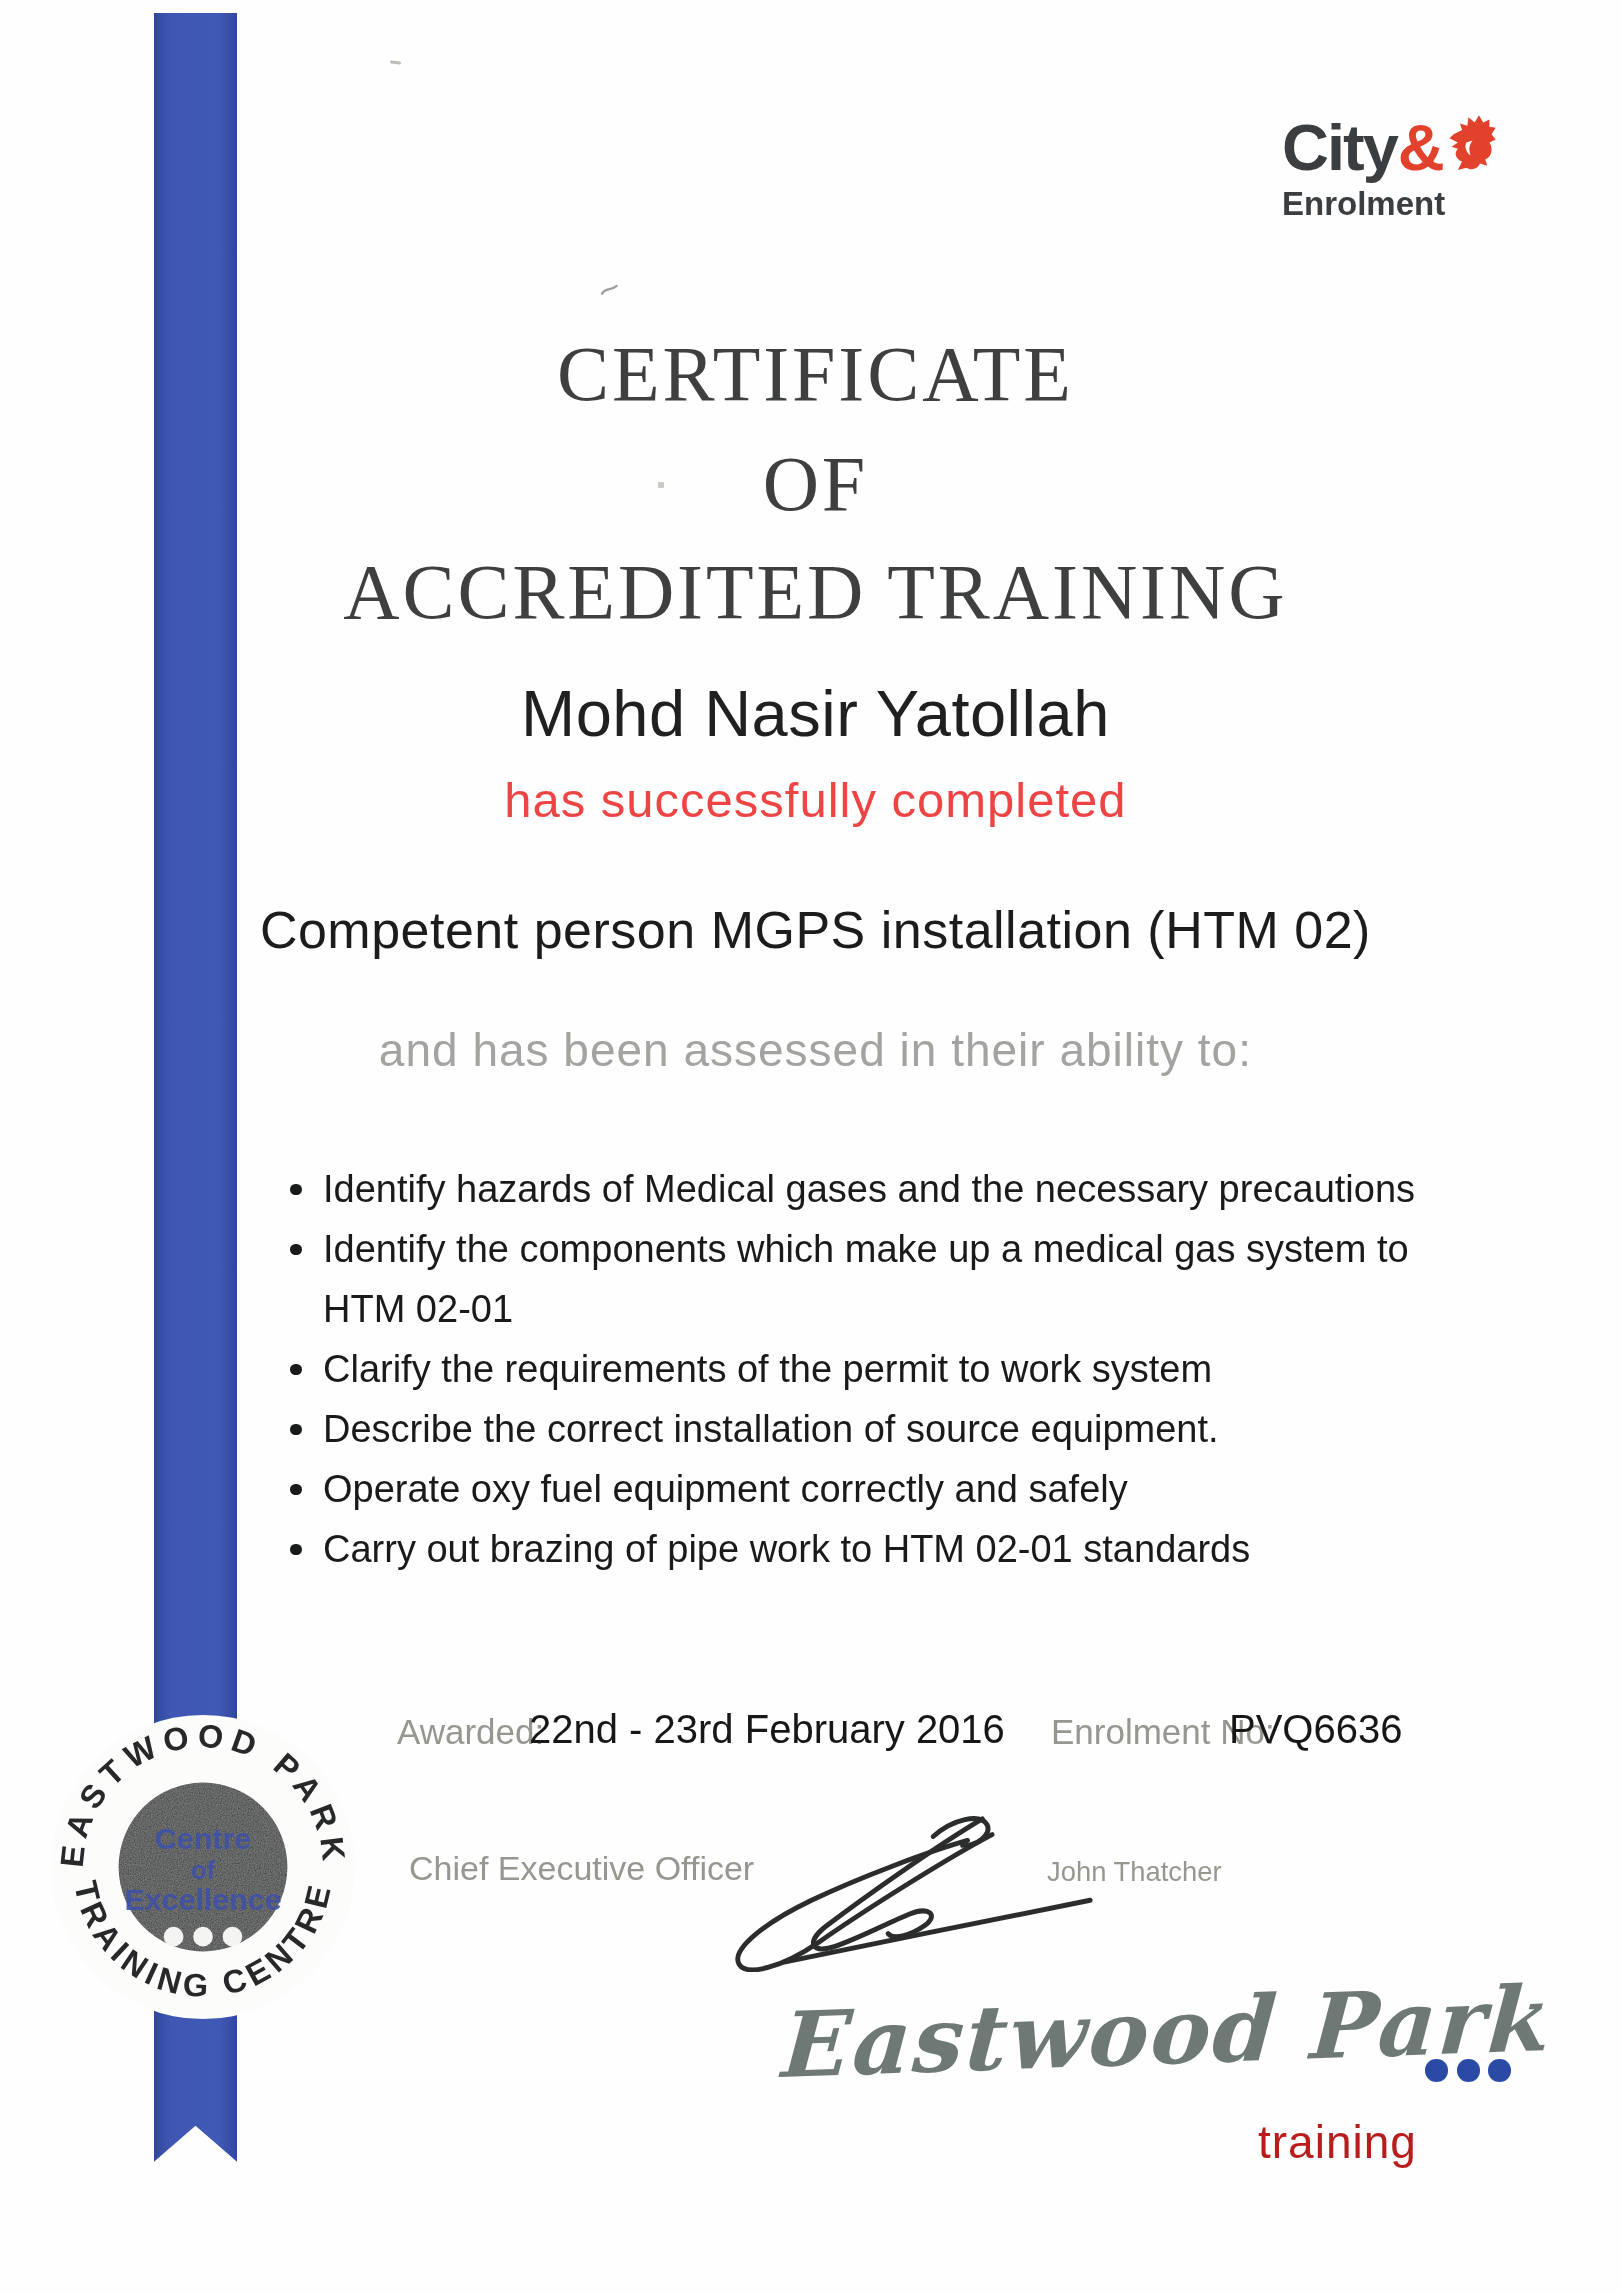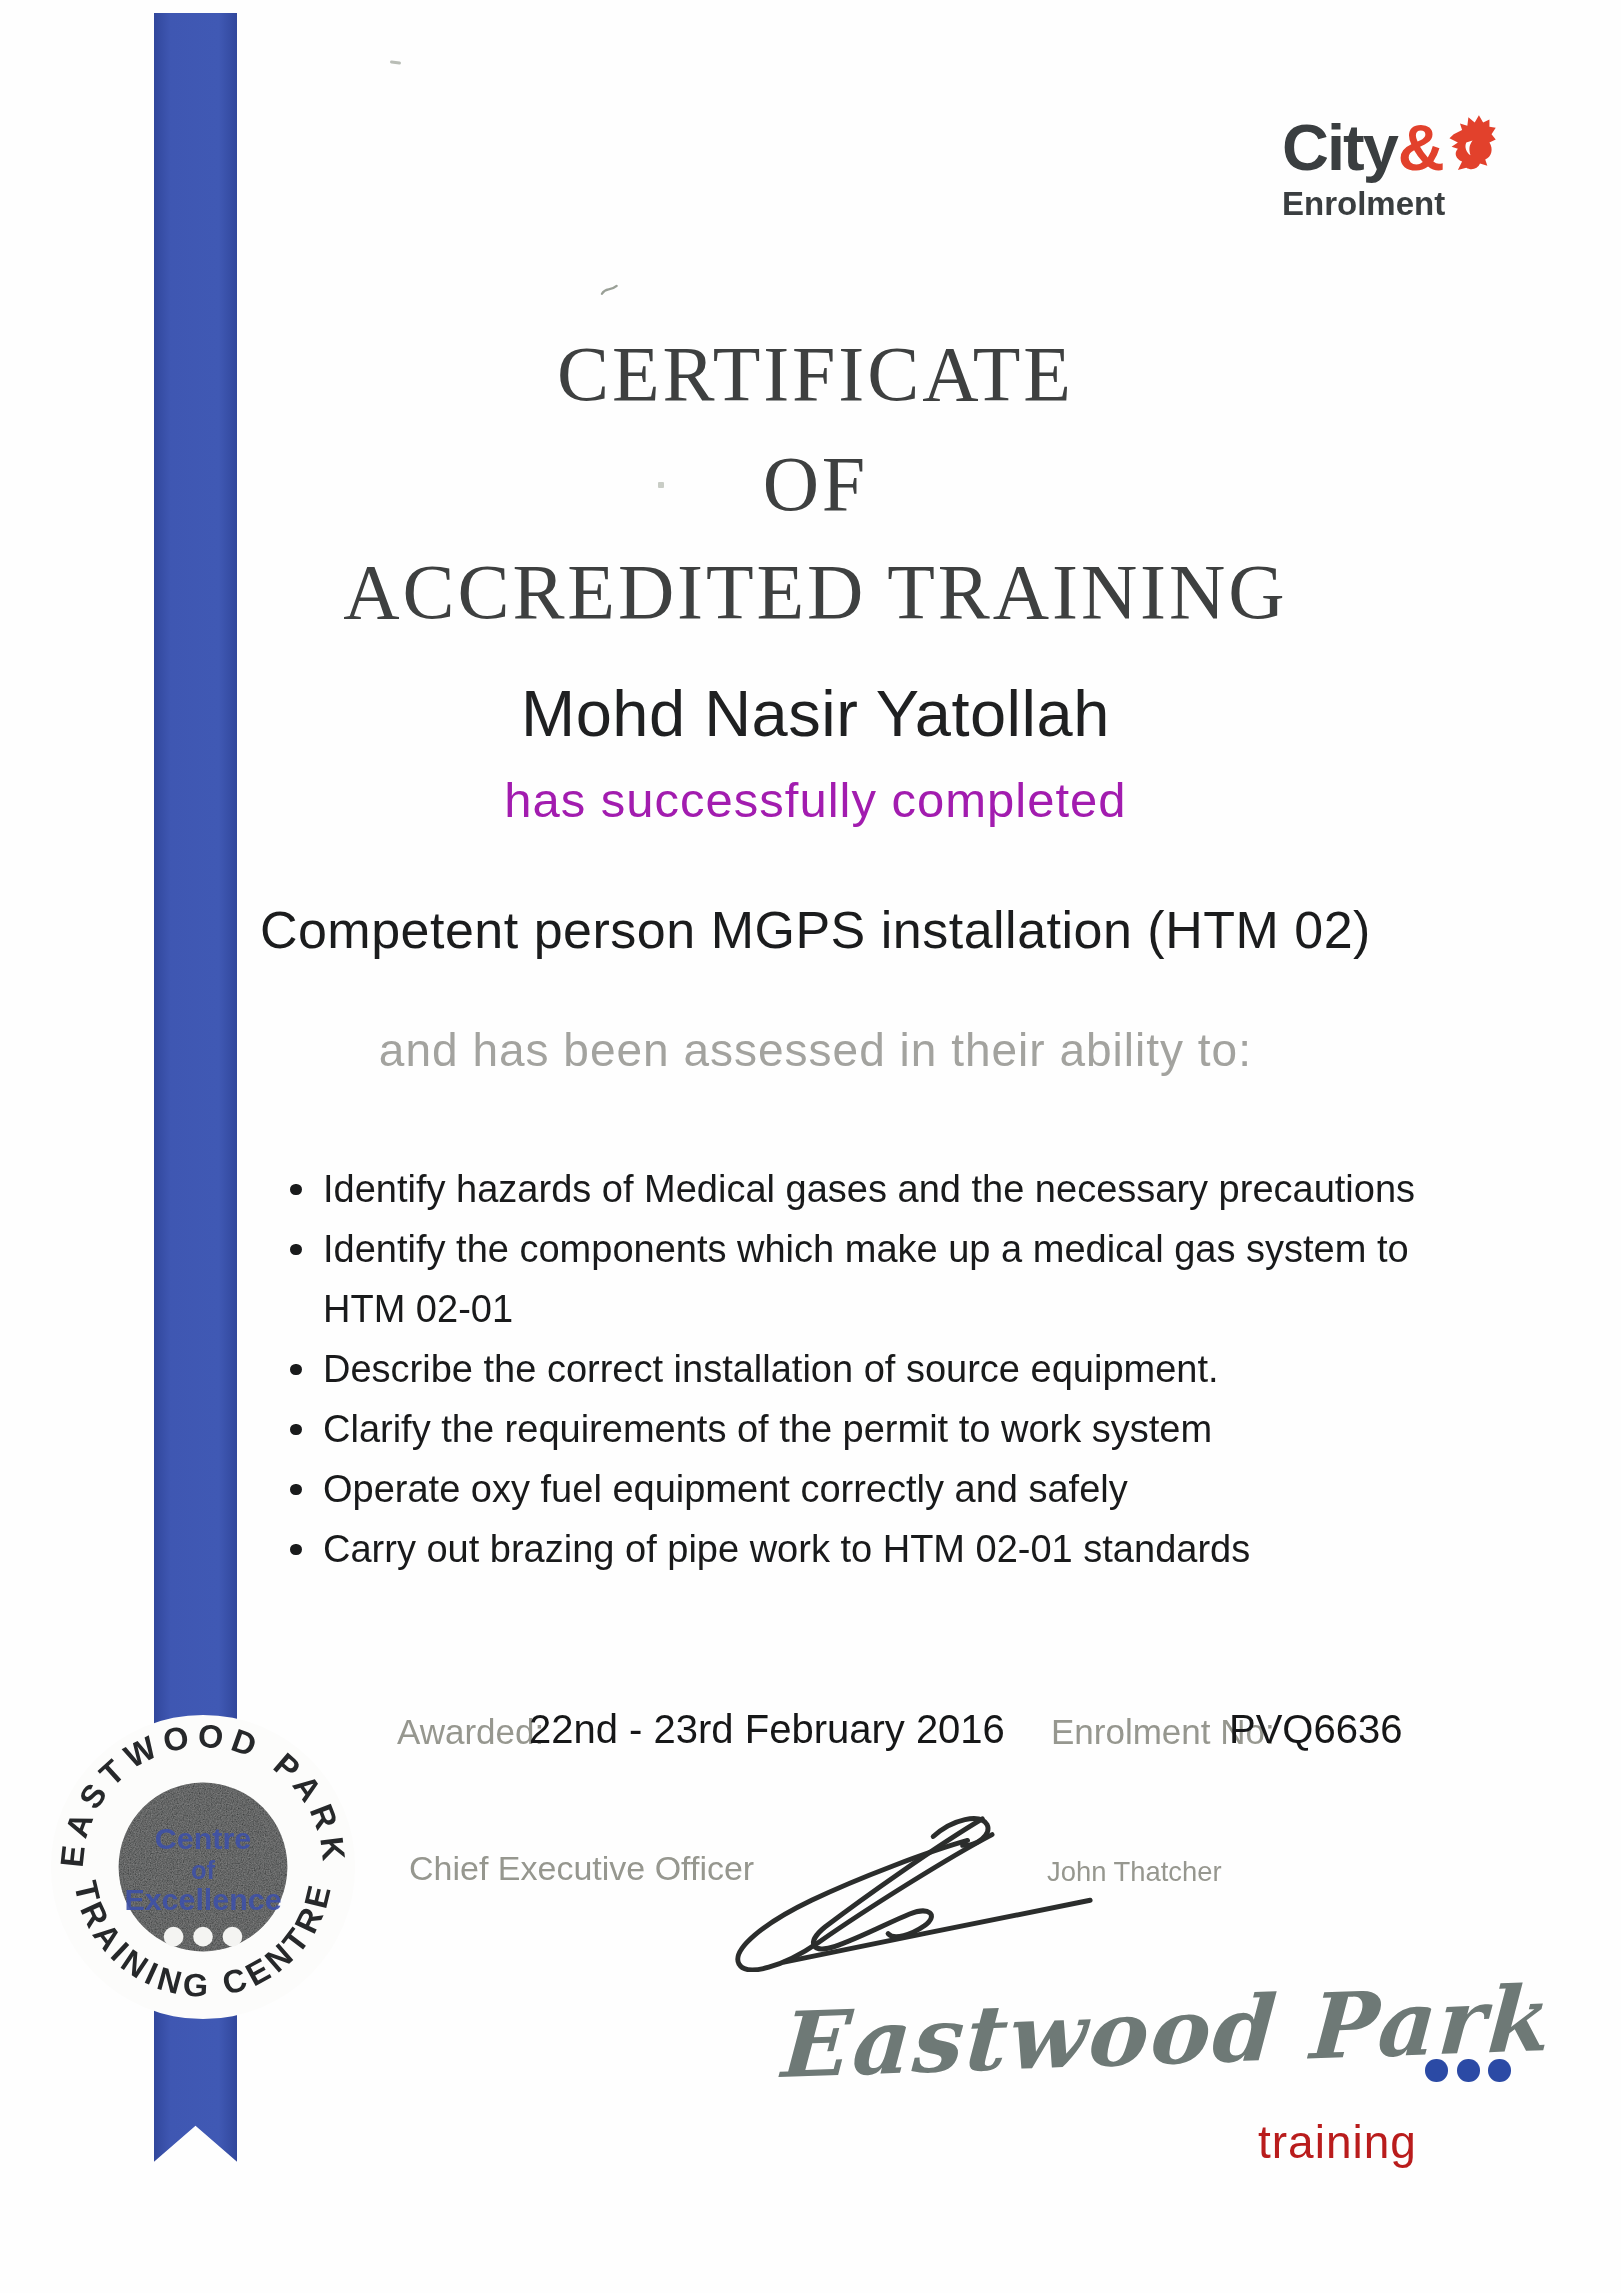--- a/index.html
+++ b/index.html
@@ -20,21 +20,21 @@
   .cg-city,.cg-guilds{font-weight:bold;font-size:65px;letter-spacing:-2px;color:#3a3e40;}
   .cg-amp{font-weight:bold;font-size:65px;color:#e2412c;margin-left:1px;}
   .cg-lion{width:55px;height:61px;margin-left:-2px;margin-top:-3.9px;}
   .cg-guilds{display:block;margin-top:-7.8px;}
   .cg-accredited{font-weight:bold;font-size:33px;color:#3a3e40;margin-top:6.9px;letter-spacing:0;}
   
   .center-line{position:absolute;left:9.8px;right:0;text-align:center;z-index:2;}
   .title-line{font-family:"Liberation Serif",serif;font-weight:normal;color:#3e4040;font-size:78px;letter-spacing:2.9px;}
   .t1{top:329px;} .t2{top:439px;} .t3{top:547px;}
   .name{top:676px;font-size:65px;color:#1f2021;letter-spacing:0.5px;}
-  .completed{top:772px;font-size:49px;color:#a21caf;letter-spacing:1px;}
+  .completed{top:772px;font-size:49px;color:#ef4444;letter-spacing:1px;}
   .course{top:900px;font-size:52px;color:#1b1c1d;letter-spacing:0.5px;}
   .assessed{top:1023px;font-size:46px;color:#a3a39f;letter-spacing:1px;}
   
   .abilities{
     position:absolute;left:288px;top:1159px;width:1186px;z-index:2;
     list-style:none;margin:0;padding:0;font-size:38px;line-height:60px;color:#191a1b;
   }
   .abilities li{position:relative;padding-left:35px;white-space:pre-line;}
   .abilities li::before{
     content:"";position:absolute;left:2px;top:24.5px;width:11.8px;height:11.8px;border-radius:50%;background:#191a1b;
@@ -100,22 +100,22 @@
   <div class="center-line name">Mohd Nasir Yatollah</div>
   <div class="center-line completed">has successfully completed</div>
 
   <div class="center-line course">Competent person MGPS installation (HTM 02)</div>
   <div class="center-line assessed">and has been assessed in their ability to:</div>
 
   <ul class="abilities">
     <li>Identify hazards of Medical gases and the necessary precautions</li>
     <li>Identify the components which make up a medical gas system to
 HTM 02-01</li>
+    <li>Clarify the requirements of the permit to work system</li>
     <li>Describe the correct installation of source equipment.</li>
-    <li>Clarify the requirements of the permit to work system</li>
     <li>Operate oxy fuel equipment correctly and safely</li>
     <li>Carry out brazing of pipe work to HTM 02-01 standards</li>
   </ul>
 
   <span class="lbl awarded-label">Awarded:</span>
   <span class="val awarded-date">22nd - 23rd February 2016</span>
   <span class="lbl enrol-label">Enrolment No:</span>
   <span class="val enrol-value">PVQ6636</span>
 
   <span class="lbl ceo-label">Chief Executive Officer</span>

